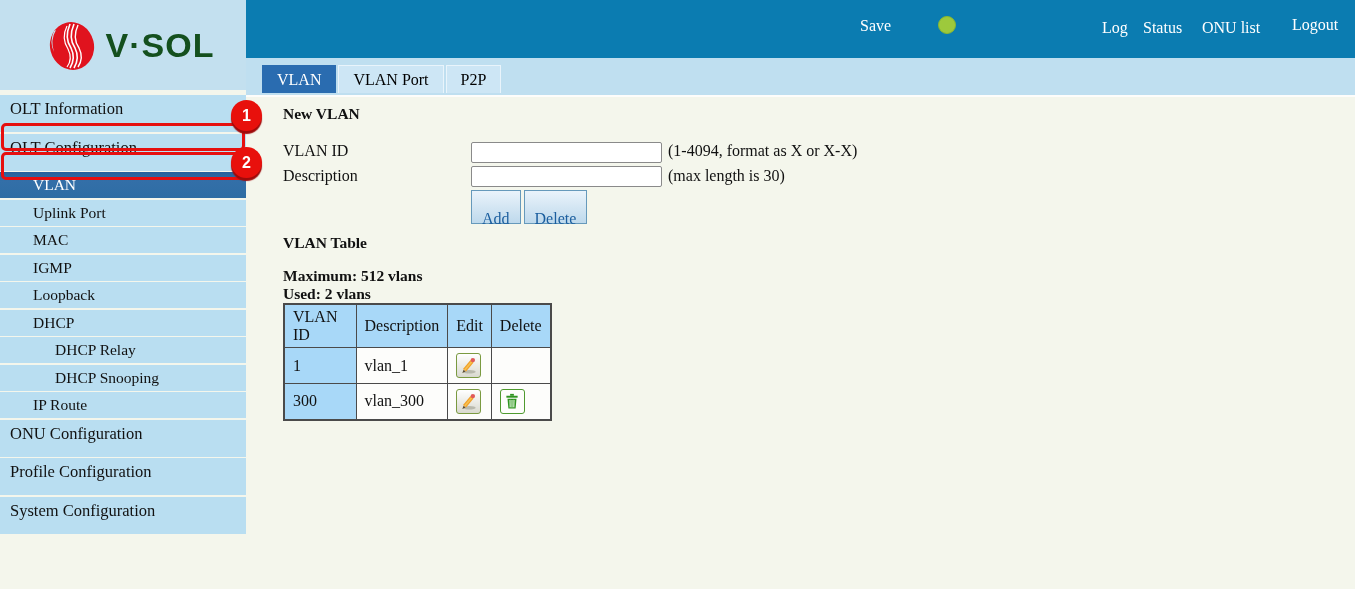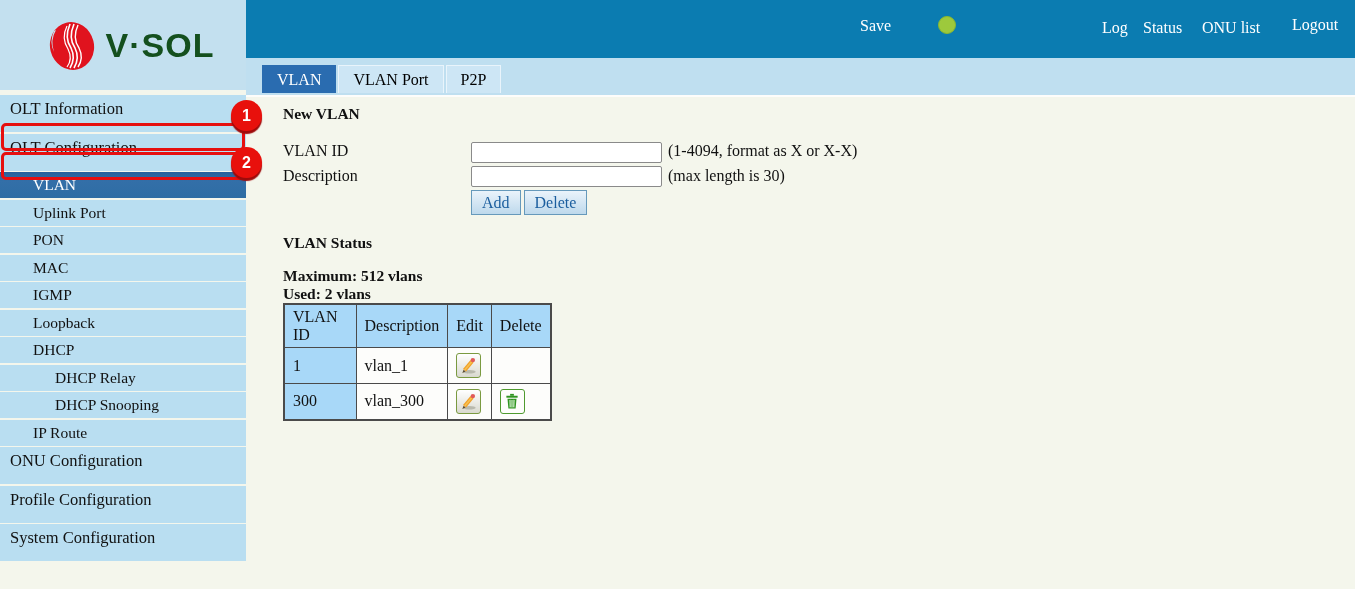--- a/index.html
+++ b/index.html
@@ -71,21 +71,21 @@
   .section-title { position:absolute; left:37px; font-weight:bold; font-size:15.5px; color:#111; }
   .form-label { position:absolute; left:37px; font-size:16px; color:#111; }
   .form-input {
     position:absolute; left:225px; width:191px; height:21px;
     border:1px solid #8a8a8a; border-radius:2px; background:#fff;
     font-family:"Liberation Serif", serif; font-size:14px; padding:0 4px;
   }
   .form-hint { position:absolute; left:422px; font-size:16px; color:#111; }
   .btn-row { position:absolute; left:225px; top:93px; }
   .btn {
-    display:inline-block; height:25px; padding:0 10px; line-height:23px;
+    display:inline-block; height:25px; padding:16px 10px; line-height:23px;
     background:linear-gradient(#eaf3fb,#bed9ec);
     border:1px solid #6699bb; color:#1b5e9e;
     font-family:"Liberation Serif", serif; font-size:16px; cursor:pointer;
     vertical-align:top;
   }
   .btn + .btn { margin-left:-1px; }
 
   .stats { position:absolute; left:37px; font-weight:bold; font-size:15.5px; line-height:17px; color:#111; }
 
   table.vlan-table {
@@ -145,21 +145,20 @@
   <div class="tab active">VLAN</div>
   <div class="tab" style="margin-left:2px;">VLAN Port</div>
   <div class="tab" style="margin-left:2px;">P2P</div>
 </div>
 
 <div class="sidebar" id="sidebar">
     <div class="side-item lvl1">OLT Information</div>
     <div class="side-item lvl1">OLT Configuration</div>
     <div class="side-item lvl2 active">VLAN</div>
     <div class="side-item lvl2">Uplink Port</div>
-    <div class="side-item lvl2">PON</div>
     <div class="side-item lvl2">MAC</div>
     <div class="side-item lvl2">IGMP</div>
     <div class="side-item lvl2">Loopback</div>
     <div class="side-item lvl2">DHCP</div>
     <div class="side-item lvl3">DHCP Relay</div>
     <div class="side-item lvl3">DHCP Snooping</div>
     <div class="side-item lvl2">IP Route</div>
     <div class="side-item lvl1">ONU Configuration</div>
     <div class="side-item lvl1">Profile Configuration</div>
     <div class="side-item lvl1">System Configuration</div>
@@ -180,21 +179,21 @@
 
   <label class="form-label" style="top:70px;">Description</label>
   <input class="form-input" style="top: 69px;" value="">
   <span class="form-hint" style="top:70px;">(max length is 30)</span>
 
   <div class="btn-row">
     <button class="btn">Add</button>
     <button class="btn">Delete</button>
   </div>
 
-  <div class="section-title" style="top:137px;">VLAN Status</div>
+  <div class="section-title" style="top:137px;">VLAN Table</div>
   <div class="stats" style="top:170px;">Maximum: 512 vlans</div>
   <div class="stats" style="top:188px;">Used: 2 vlans</div>
 
   <table class="vlan-table">
     <thead>
       <tr>
         <th class="col-id">VLAN ID</th>
         <th class="col-desc">Description</th>
         <th class="col-edit">Edit</th>
         <th class="col-del">Delete</th>

